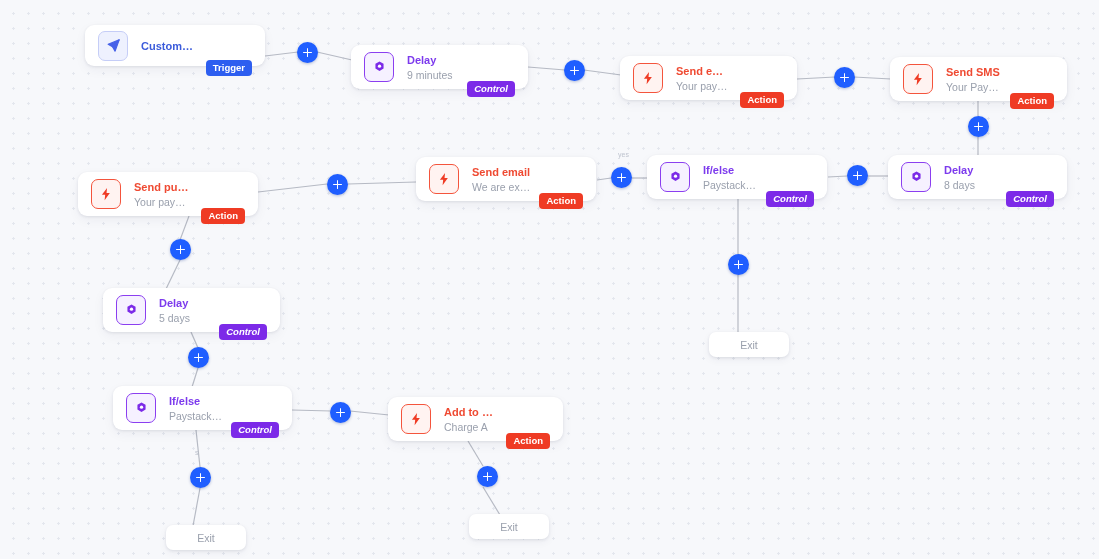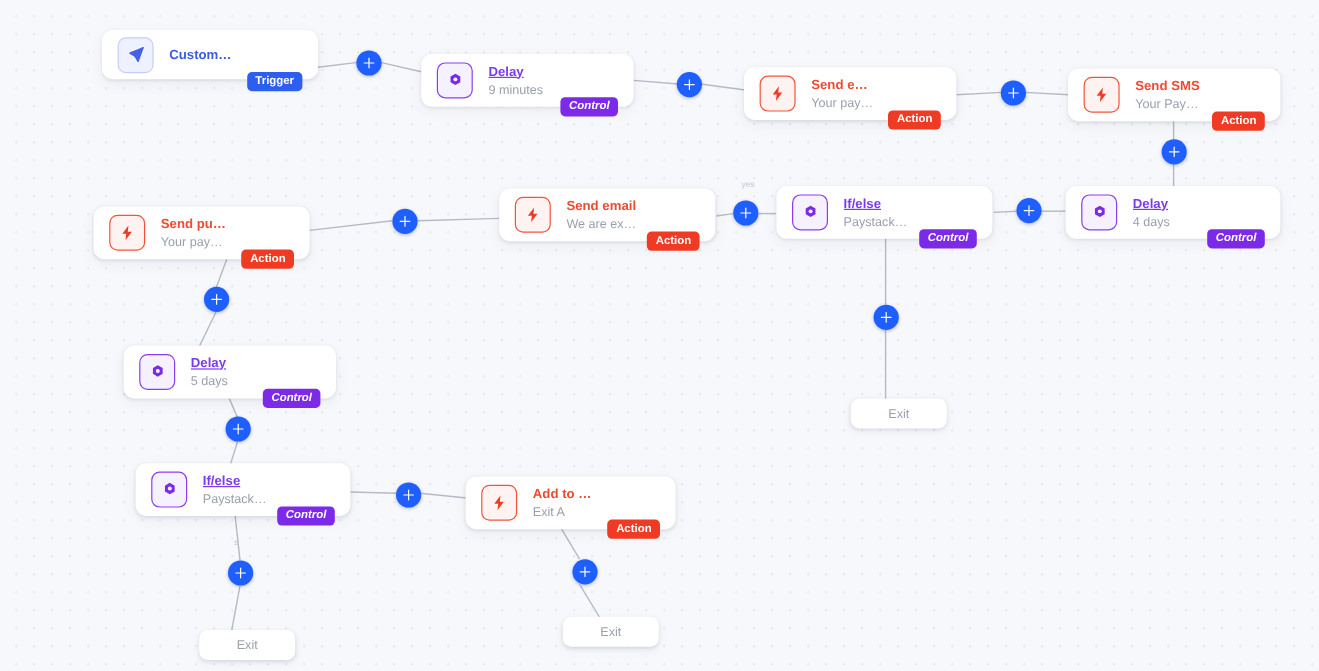--- a/index.html
+++ b/index.html
@@ -88,21 +88,21 @@
   }
   .node-title {
     font-size: 11px;
     font-weight: bold;
     line-height: 14px;
     white-space: nowrap;
     overflow: hidden;
     text-overflow: ellipsis;
   }
   .title-trigger { color: #3b5bdb; }
-  .title-control { color: #7c3aed; text-decoration: underline; }
+  .title-control { color: #7c3aed; }
   .title-action  { color: #ef4a32; }
 
   .node-sub {
     font-size: 10.5px;
     color: #9aa0ad;
     line-height: 14px;
     margin-top: 1px;
     white-space: nowrap;
     overflow: hidden;
     text-overflow: ellipsis;
@@ -274,21 +274,21 @@
 
   <div class="node" style="left:888px; top:155px; width:179px; height:44px;">
     <div class="node-icon icon-control">
       <svg width="15" height="15" viewBox="0 0 24 24" fill="#7c2ae8">
         <path d="M12 2.2 L18.5 6 L18.5 13.6 L12 17.4 L5.5 13.6 L5.5 6 Z"></path>
         <circle cx="12" cy="9.8" r="2.6" fill="#ffffff"></circle>
       </svg>
     </div>
     <div class="node-text">
       <div class="node-title title-control">Delay</div>
-      <div class="node-sub">4 days</div>
+      <div class="node-sub">8 days</div>
     </div>
     <div class="badge badge-control">Control</div>
   </div>
 
   <div class="node" style="left:647px; top:155px; width:180px; height:44px;">
     <div class="node-icon icon-control">
       <svg width="15" height="15" viewBox="0 0 24 24" fill="#7c2ae8">
         <path d="M12 2.2 L18.5 6 L18.5 13.6 L12 17.4 L5.5 13.6 L5.5 6 Z"></path>
         <circle cx="12" cy="9.8" r="2.6" fill="#ffffff"></circle>
       </svg>
@@ -355,21 +355,21 @@
   </div>
 
   <div class="node" style="left:388px; top:397px; width:175px; height:44px;">
     <div class="node-icon icon-action">
       <svg width="14" height="14" viewBox="0 0 24 24" fill="#ef3b24">
         <path d="M13.8 1.5 L5 13.2 L10.6 13.2 L9.6 22.5 L18.6 10.4 L12.9 10.4 Z"></path>
       </svg>
     </div>
     <div class="node-text">
       <div class="node-title title-action">Add to List</div>
-      <div class="node-sub">Exit A</div>
+      <div class="node-sub">Charge A</div>
     </div>
     <div class="badge badge-action">Action</div>
   </div>
 
   <div class="exit-node" style="left:709px; top:332px;">Exit</div>
   <div class="exit-node" style="left:469px; top:514px;">Exit</div>
   <div class="exit-node" style="left:166px; top:525px;">Exit</div>
 
   <div class="plus" style="left:297px; top:42px;"></div>
   <div class="plus" style="left:564px; top:60px;"></div>

